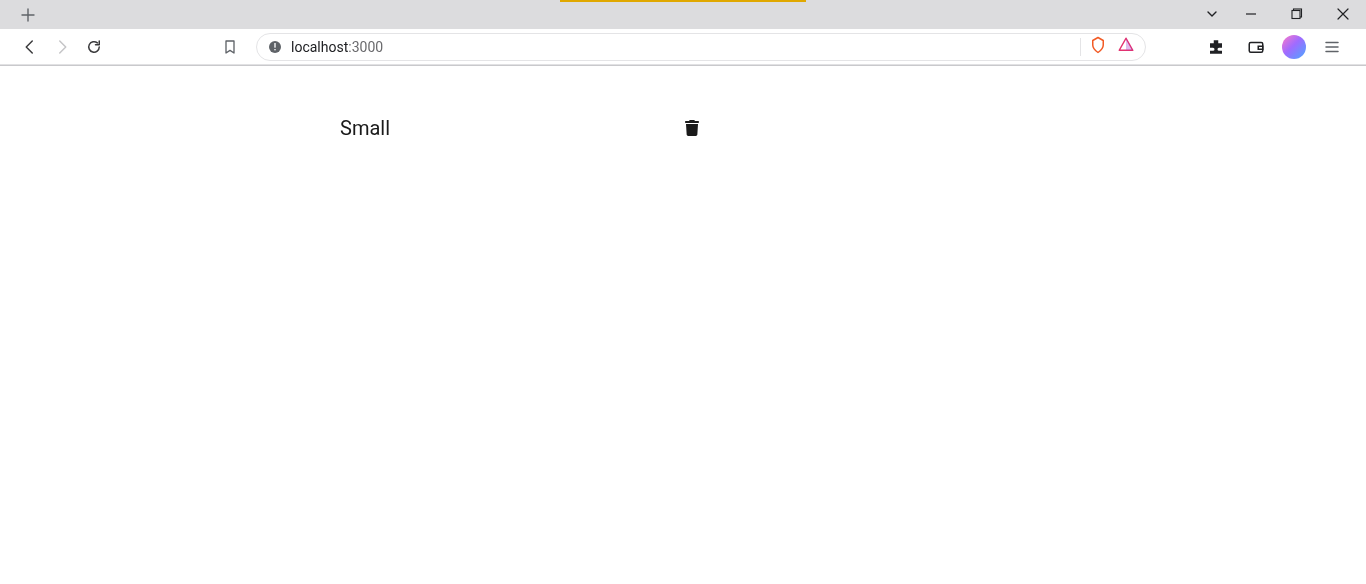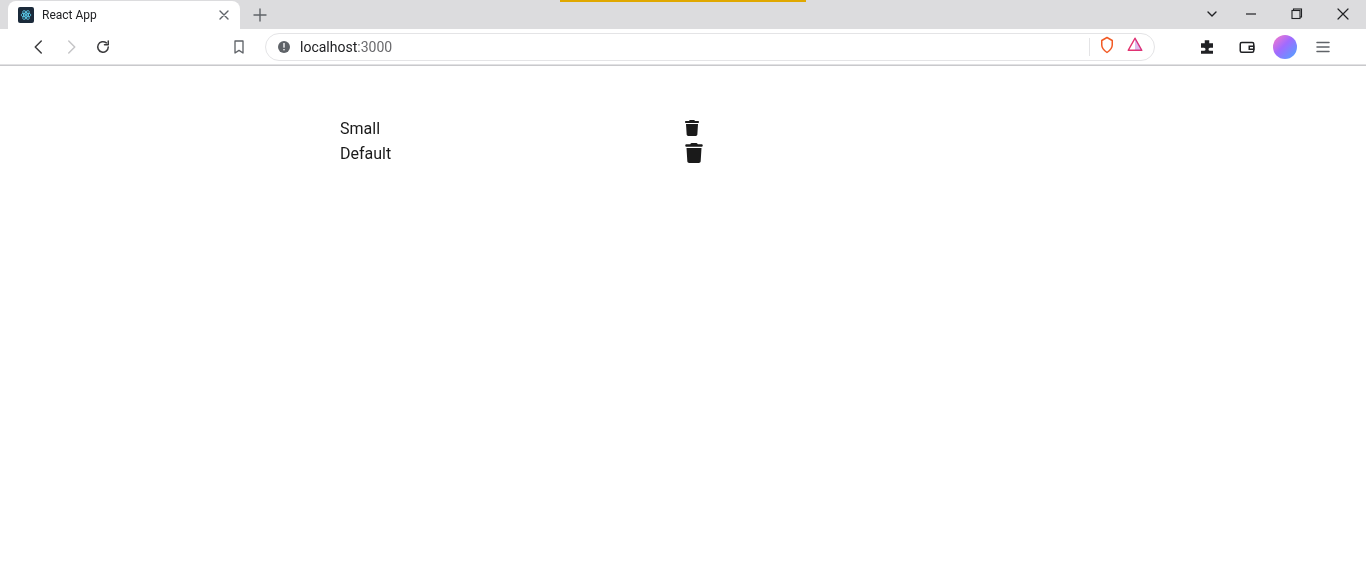--- a/index.html
+++ b/index.html
@@ -100,21 +100,21 @@
       cursor: pointer;
     }
     .win-controls .chev {
       width: 32px;
     }
     .toolbar {
       display: flex;
       align-items: center;
       height: 36px;
       background: #fff;
-      padding: 0 25px;
+      padding: 0 16px;
       gap: 4px;
       border-bottom: 1px solid #e1e1e3;
     }
     .icon-btn {
       width: 28px;
       height: 28px;
       display: flex;
       align-items: center;
       justify-content: center;
       color: #5f6368;
@@ -163,21 +163,21 @@
       padding: 50px 340px 0 340px;
     }
     table.demo {
       border-collapse: collapse;
     }
     table.demo td {
       vertical-align: middle;
       padding: 0;
     }
     table.demo td.label {
-      font-size: 16px;
+      font-size: 20px;
       color: #1a1a1a;
       padding-right: 8px;
       white-space: nowrap;
       width: 344px;
     }
     table.demo td.icon-cell {
       text-align: left;
     }
     .trash-small svg { width: 16px; height: 16px; }
     .trash-default svg { width: 20px; height: 20px; }
@@ -188,36 +188,20 @@
     table.demo tr.row-large td { height: 34px; }
     table.demo tr.row-custom td { height: 48px; }
     svg.trash { fill: #1a1a1a; display: block; }
   </style>
 </head>
 <body>
 
 <div class="browser-chrome">
   <div class="top-accent"></div>
   <div class="tab-bar">
-    <div class="tab">
-      <span class="favicon">
-        <svg viewBox="0 0 24 24" fill="none" stroke="#61dafb" stroke-width="1.5">
-          <circle cx="12" cy="12" r="2" fill="#61dafb" stroke="none"></circle>
-          <ellipse cx="12" cy="12" rx="10" ry="4"></ellipse>
-          <ellipse cx="12" cy="12" rx="10" ry="4" transform="rotate(60 12 12)"></ellipse>
-          <ellipse cx="12" cy="12" rx="10" ry="4" transform="rotate(120 12 12)"></ellipse>
-        </svg>
-      </span>
-      <span class="tab-title">React App</span>
-      <span class="tab-close">
-        <svg width="10" height="10" viewBox="0 0 10 10">
-            <path d="M1 1 L9 9 M9 1 L1 9" stroke="#5f6368" stroke-width="1.4" stroke-linecap="round"></path>
-          </svg>
-      </span>
-    </div>
     <span class="new-tab">
       <svg width="14" height="14" viewBox="0 0 14 14">
           <path d="M7 1 V13 M1 7 H13" stroke="#5f6368" stroke-width="1.4" stroke-linecap="round"></path>
         </svg>
     </span>
     <div class="win-controls">
       <span class="chev">
         <svg width="12" height="12" viewBox="0 0 12 12">
             <path d="M2 4 L6 8 L10 4" fill="none" stroke="#202124" stroke-width="1.4" stroke-linecap="round" stroke-linejoin="round"></path>
           </svg>
@@ -312,21 +296,15 @@
 
 <div class="page">
   <table class="demo">
     <tbody>
         <tr class="row-small">
       <td class="label">Small</td>
       <td class="icon-cell"><span class="trash-small"><svg class="trash" viewBox="0 0 448 512">
                 <path d="M135 17c6-10 17-17 29-17h120c12 0 23 7 29 17l9 15h94c18 0 32 14 32 32s-14 32-32 32H32C14 96 0 82 0 64s14-32 32-32h94l9-15zM32 128h384l-21 339c-2 25-23 45-48 45H101c-25 0-46-20-48-45L32 128z"></path>
               </svg></span></td>
     </tr>
-    <tr class="row-default">
-      <td class="label">Default</td>
-      <td class="icon-cell"><span class="trash-default"><svg class="trash" viewBox="0 0 448 512">
-                <path d="M135 17c6-10 17-17 29-17h120c12 0 23 7 29 17l9 15h94c18 0 32 14 32 32s-14 32-32 32H32C14 96 0 82 0 64s14-32 32-32h94l9-15zM32 128h384l-21 339c-2 25-23 45-48 45H101c-25 0-46-20-48-45L32 128z"></path>
-              </svg></span></td>
-    </tr>
   </tbody>
     </table>
 </div>
 
 </body></html>

